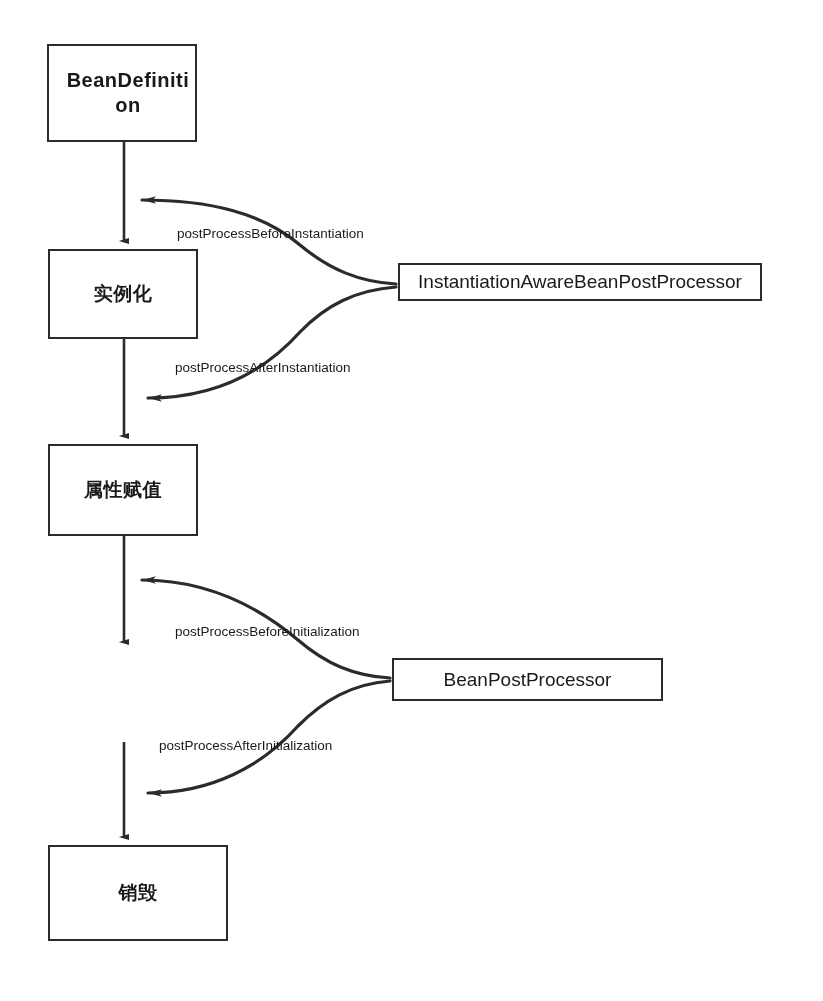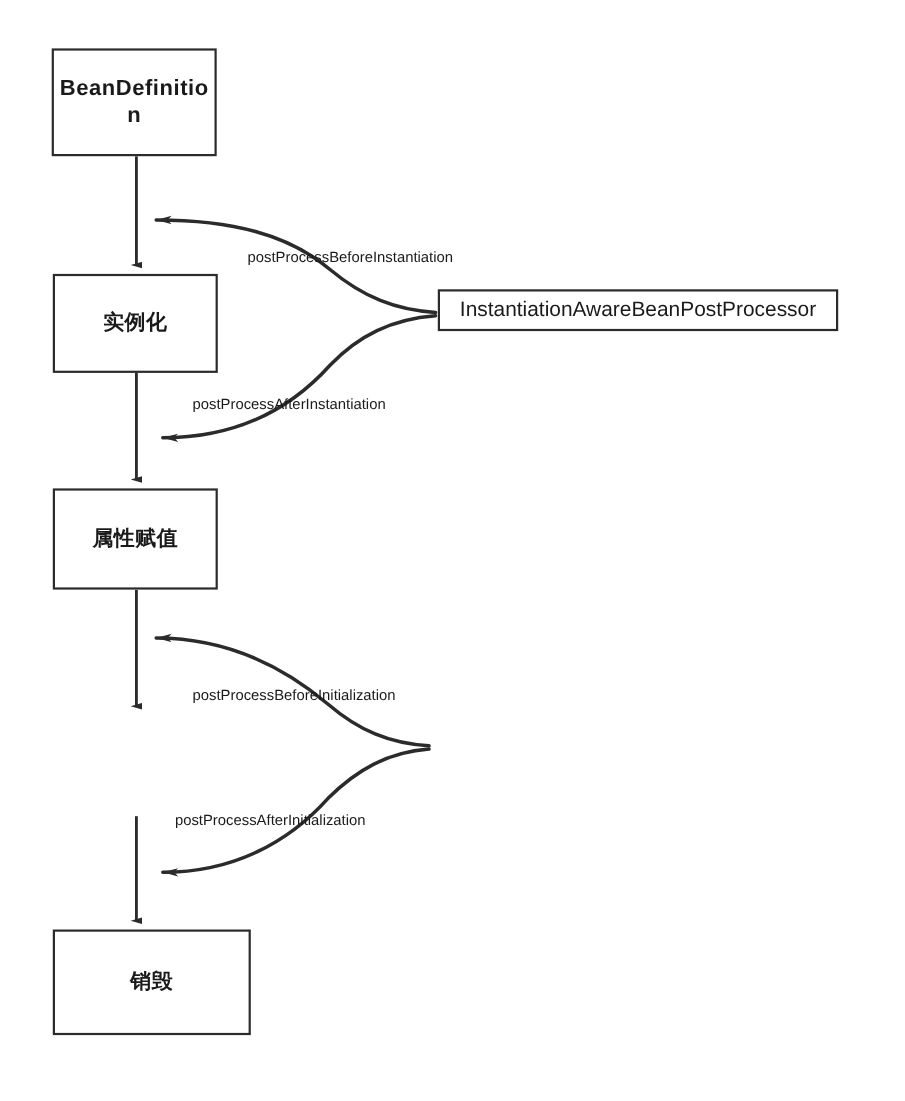--- a/index.html
+++ b/index.html
@@ -40,20 +40,21 @@
     line-height: 1.25;
     color: #1a1a1a;
   }
   .node-box.stage {
     font-weight: bold;
     font-size: 19px;
     letter-spacing: 0.5px;
   }
   .node-box.stage.latin {
     font-size: 20px;
+    padding-left: 12px;
   }
   .node-box.processor {
     font-weight: normal;
     font-size: 19px;
     padding: 0 6px;
   }
   .node-label {
     display: block;
     width: 100%;
     word-break: break-all;
@@ -116,22 +117,25 @@
 
 
   <div class="node-box stage" style="left:48px; top:845px; width:180px; height:96px;">
     <span class="node-label">销毁</span>
   </div>
 
   <div class="node-box processor" style="left:398px; top:263px; width:364px; height:38px;">
     <span class="node-label">InstantiationAwareBeanPostProcessor</span>
   </div>
 
+  <div class="node-box processor" style="left:392px; top:658px; width:271px; height:43px;">
+    <span class="node-label">BeanPostProcessor</span>
+  </div>
 
-  <div class="edge-label" style="left:177px; top:227px;margin-left:48px;">postProcessBeforeInstantiation</div>
+  <div class="edge-label" style="left:177px; top:227px;">postProcessBeforeInstantiation</div>
 
   <div class="edge-label" style="left:175px; top:345px;margin-top:16px;">postProcessAfterInstantiation</div>
 
   <div class="edge-label" style="left:175px; top:625px;">postProcessBeforeInitialization</div>
 
   <div class="edge-label" style="left:159px; top:739px;">postProcessAfterInitialization</div>
 
 </div>
 
 </body></html>

